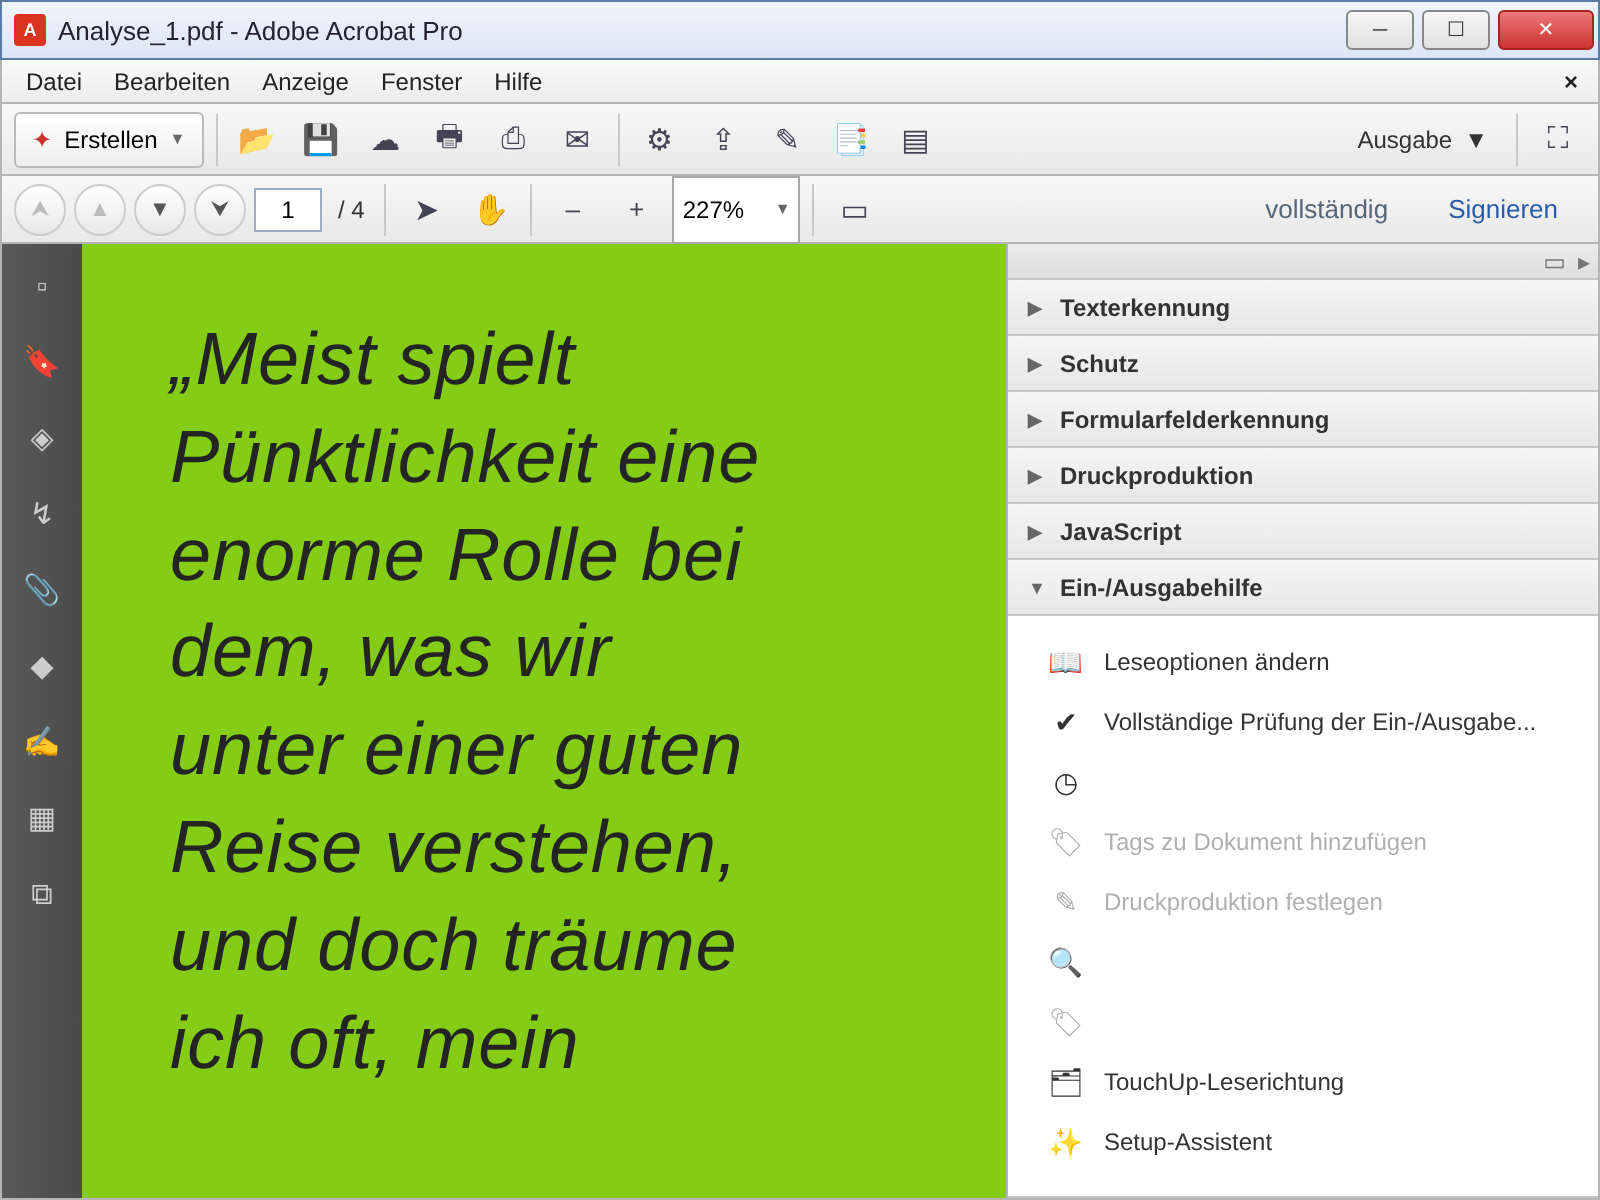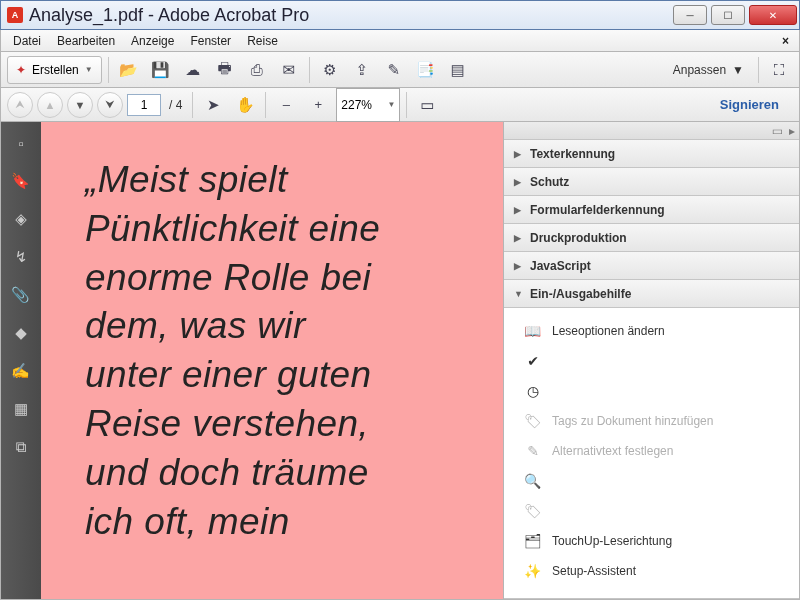--- a/index.html
+++ b/index.html
@@ -1,21 +1,21 @@
 <!DOCTYPE html>
 <html><head>
 <meta charset="utf-8">
 <style>
 * { margin:0; padding:0; box-sizing:border-box; font-family:"Segoe UI",Tahoma,sans-serif; font-size:12px; }
 body { width:800px; height:600px; overflow:hidden; background:#fff; }
 
 
 .titlebar { height:30px; background:linear-gradient(#f0f4fb,#dce6f4); border:1px solid #5a7aa8; display:flex; align-items:center; padding-left:6px; }
 .titlebar .app-icon { width:16px; height:16px; background:#d32; border-radius:2px; display:inline-flex; align-items:center; justify-content:center; color:#fff; font-weight:bold; font-size:9px; margin-right:6px; }
-.titlebar .title { flex:1; color:#223; font-size:18px; }
+.titlebar .title { flex:1; color:#223; font-size:13px; }
 .winbtns { display:flex; }
 .winbtn { width:34px; height:20px; margin:0 2px; border:1px solid #888; background:linear-gradient(#f6f6f6,#e0e0e0); border-radius:3px; display:flex; align-items:center; justify-content:center; font-size:10px; color:#333; }
 .winbtn.close { width:48px; background:linear-gradient(#e77,#c33); color:#fff; border-color:#a22; }
 
 
 .menubar { height:22px; background:linear-gradient(#fafafa,#ececec); border:1px solid #b5b5b5; border-top:none; display:flex; align-items:center; padding:0 4px; }
 .menubar span { padding:2px 8px; color:#222; }
 .menubar .closex { margin-left:auto; font-weight:bold; padding-right:6px; }
 
 
@@ -29,29 +29,29 @@
 
 .navbar { height:34px; background:linear-gradient(#f8f8f8,#e8e8e8); border:1px solid #b5b5b5; border-top:none; display:flex; align-items:center; padding:0 6px; gap:4px; }
 .nbtn { width:26px; height:26px; border:1px solid #ccc; border-radius:13px; background:linear-gradient(#fff,#e8e8e8); display:flex; align-items:center; justify-content:center; font-size:11px; color:#555; }
 .nbtn.dis { color:#bbb; }
 .page-box { width:34px; height:22px; border:1px solid #97afc9; background:#fff; text-align:center; }
 .page-of { color:#333; padding:0 4px; }
 .zoom-box { width:64px; height:20px; border:1px solid #aaa; background:#fff; display:flex; align-items:center; padding:16px 4px; justify-content:space-between; }
 .zoom-box .drop { font-size:8px; color:#666; }
 .nav-right { margin-left:auto; display:flex; gap:2px; }
 .nav-tab { padding:6px 14px; color:#567; font-size:13px; }
-.nav-tab.active { color:#2a5da8; font-weight:bold; }
+.nav-tab.active { color:#2a5da8; font-weight:normal; }
 
 
 .main { display:flex; height:478px; border:1px solid #b5b5b5; border-top:none; }
 .left-rail { width:40px; background:linear-gradient(90deg,#5a5a5a,#4a4a4a); display:flex; flex-direction:column; align-items:center; padding-top:10px; gap:16px; }
 .rail-icon { width:22px; height:22px; color:#ccc; display:flex; align-items:center; justify-content:center; font-size:15px; }
 
 .docpane { flex:1; background:#848484; display:flex; justify-content:center; padding:0; overflow:hidden; position:relative; }
-.page { background:#fca5a5; width:100%; height:100%; padding:34px 14px 0 44px; }
+.page { background:#84cc16; width:100%; height:100%; padding:34px 14px 0 44px; }
 .page .txt { font-family:"Gill Sans","Segoe UI Light","Segoe UI",sans-serif; font-style:italic; font-weight:300; font-size:37px; line-height:1.32; letter-spacing:0.4px; color:#242424; }
 
 .rpane { width:296px; background:#f3f3f3; border-left:1px solid #b5b5b5; display:flex; flex-direction:column; }
 .rpane-hdr { height:18px; background:linear-gradient(#ececec,#dedede); border-bottom:1px solid #c5c5c5; display:flex; justify-content:flex-end; padding-right:4px; align-items:center; font-size:9px; color:#777; gap:6px; }
 .acc-item { height:28px; background:linear-gradient(#f6f6f6,#e6e6e6); border-bottom:1px solid #c5c5c5; display:flex; align-items:center; padding:0 10px; gap:8px; color:#333; font-weight:bold; font-size:12px; }
 .acc-item .tri { font-size:9px; color:#666; width:8px; }
 .tool-list { background:#fff; padding:8px 0; border-bottom:1px solid #c5c5c5; flex:1; }
 .tool-row { height:30px; display:flex; align-items:center; padding:0 12px 0 20px; gap:10px; color:#333; font-size:12px; }
 .tool-row.dis { color:#b0b0b0; }
 .tool-row .ico { width:18px; height:18px; display:inline-flex; align-items:center; justify-content:center; font-size:14px; }
@@ -67,21 +67,21 @@
     <div class="winbtn">☐</div>
     <div class="winbtn close">✕</div>
   </div>
 </div>
 
 <div class="menubar">
   <span>Datei</span>
   <span>Bearbeiten</span>
   <span>Anzeige</span>
   <span>Fenster</span>
-  <span>Reise</span>
+  <span>Hilfe</span>
   <span class="closex">×</span>
 </div>
 
 <div class="toolbar">
   <div class="create-btn">
     <span style="color:#c33">✦</span>
     <span>Erstellen</span>
     <span class="drop">▼</span>
   </div>
   <div class="sep"></div>
@@ -92,21 +92,21 @@
   <div class="tbtn">⎙</div>
   <div class="tbtn">✉</div>
   <div class="sep"></div>
   <div class="tbtn">⚙</div>
   <div class="tbtn">⇪</div>
   <div class="tbtn">✎</div>
   <div class="tbtn">📑</div>
   <div class="tbtn">▤</div>
   <div class="tool-spacer"></div>
   <div class="anpassen">
-    <span>Anpassen</span>
+    <span>Ausgabe</span>
     <span class="drop">▼</span>
   </div>
   <div class="sep"></div>
   <div class="tbtn">⛶</div>
 </div>
 
 <div class="navbar">
   <div class="nbtn dis">⮝</div>
   <div class="nbtn dis">▲</div>
   <div class="nbtn">▼</div>
@@ -119,20 +119,21 @@
   <div class="sep"></div>
   <div class="tbtn" style="font-size:13px">–</div>
   <div class="tbtn" style="font-size:13px">+</div>
   <div class="zoom-box">
     <span>227%</span>
     <span class="drop">▼</span>
   </div>
   <div class="sep"></div>
   <div class="tbtn">▭</div>
   <div class="nav-right">
+    <div class="nav-tab">vollständig</div>
     <div class="nav-tab active">Signieren</div>
   </div>
 </div>
 
 <div class="main">
   <div class="left-rail">
     <div class="rail-icon">▫</div>
     <div class="rail-icon">🔖</div>
     <div class="rail-icon">◈</div>
     <div class="rail-icon">↯</div>
@@ -186,31 +187,32 @@
         <span>Ein-/Ausgabehilfe</span>
       </div>
 
     <div class="tool-list">
       <div class="tool-row">
           <span class="ico">📖</span>
           <span>Leseoptionen ändern</span>
         </div>
       <div class="tool-row">
           <span class="ico">✔</span>
+          <span>Vollständige Prüfung der Ein-/Ausgabe...</span>
         </div>
       <div class="tool-row">
           <span class="ico">◷</span>
         </div>
       <div class="tool-row dis">
           <span class="ico">🏷</span>
           <span>Tags zu Dokument hinzufügen</span>
         </div>
       <div class="tool-row dis">
           <span class="ico">✎</span>
-          <span>Alternativtext festlegen</span>
+          <span>Druckproduktion festlegen</span>
         </div>
       <div class="tool-row dis">
           <span class="ico">🔍</span>
         </div>
       <div class="tool-row dis">
           <span class="ico">🏷</span>
         </div>
       <div class="tool-row">
           <span class="ico">🗂</span>
           <span>TouchUp-Leserichtung</span>

